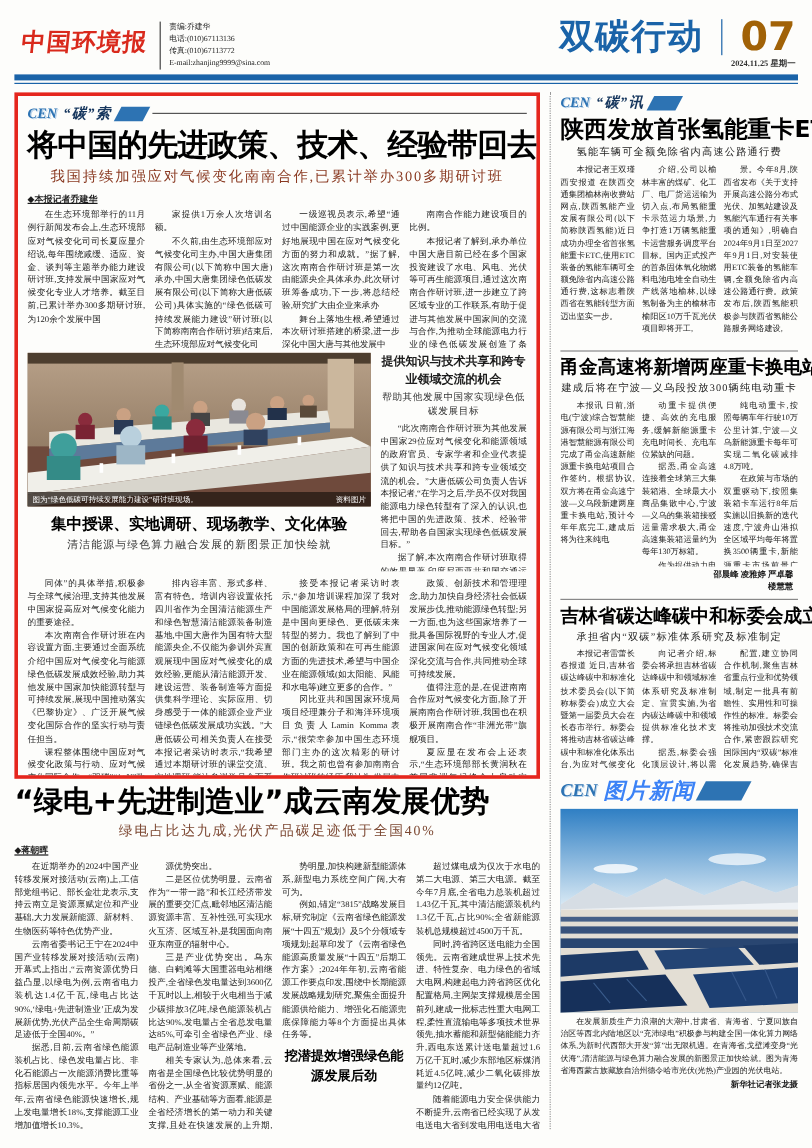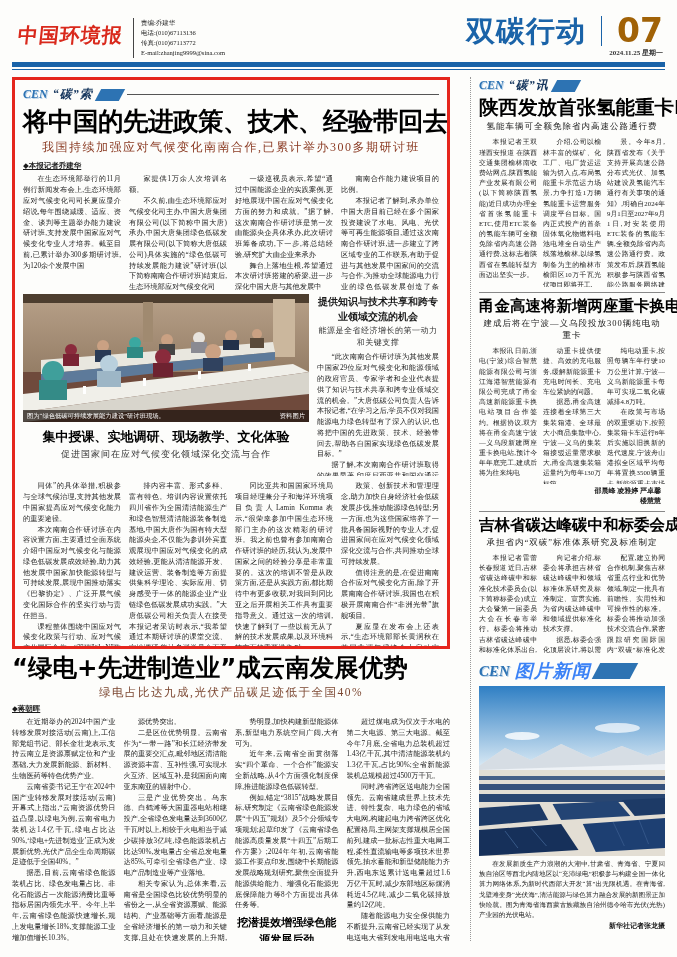--- a/index.html
+++ b/index.html
@@ -13,21 +13,21 @@
            line-height:1.55;color:#222;margin-top:2px;}
   .pageinfo{margin-left:auto;text-align:right;}
   .pi-top{display:flex;align-items:flex-end;justify-content:flex-end;gap:15px;}
   .section-title{color:#1a63a8;font-weight:bold;font-size:29px;line-height:1;letter-spacing:1px;}
   .pi-divider{width:1px;height:30px;background:#1a63a8;}
   .page-no{font-family:"DejaVu Sans",sans-serif;font-weight:bold;font-size:33px;line-height:.9;color:#a16207;}
   .date-line{font-size:7px;color:#333;margin-top:2px;font-weight:bold;}
   .band{height:5px;background:#1a63a8;margin:4px 12px 0 12px;}
   .band-thin{height:1px;background:#1a63a8;margin:2px 12px 0 12px;}
   
-  .main{display:flex;gap:20px;padding:7px 12px 0 12px;}
+  .main{display:flex;gap:8px;padding:7px 12px 0 12px;}
   .col-left{width:438px;flex:none;}
   .col-right{flex:1;border-left:1px dotted #999;padding-left:8px;min-width:0;}
   
   .badge-row{display:flex;align-items:center;gap:5px;margin-bottom:3px;}
   .cen{font-style:italic;font-weight:bold;color:#2d73b3;font-size:12px;text-shadow:1px 1px 0 #b9d3ea;
        font-family:"Liberation Serif",serif;}
   .badge-label{font-weight:bold;font-style:italic;font-size:12px;color:#17375e;letter-spacing:1px;}
   .badge-par{width:24px;height:12px;background:#2d73b3;transform:skewX(-28deg);}
   .badge-rule{flex:1;height:1px;background:#555;}
   .badge-big .cen{font-size:15px;}
@@ -190,43 +190,44 @@
                 <rect x="175" y="77" width="3" height="8" fill="#fff"></rect>
                   <rect x="225" y="70" width="3" height="7" fill="#fff"></rect>
               </svg>
               <div class="photo-cap">
                 <span>图为“绿色低碳可持续发展能力建设”研讨班现场。</span>
                 <span>资料图片</span>
               </div>
             </div>
             <div class="crosshead-block">
               <div class="crosshead">集中授课、实地调研、现场教学、文化体验</div>
-              <div class="crosshead-sub">促进国家间在应对气候变化领域深化交流与合作</div>
+              <div class="crosshead-sub">清洁能源与绿色算力融合发展的新图景正加快绘就</div>
             </div>
           </div>
           <div class="side-col">
             <div class="side-head">提供知识与技术共享和跨专业领域交流的机会</div>
-            <div class="side-sub">能源是全省经济增长的第一动力和关键支撑</div>
+            <div class="side-sub">帮助其他发展中国家实现绿色低碳发展目标</div>
             <div>
                 <p>“此次南南合作研讨班为其他发展中国家29位应对气候变化和能源领域的政府官员、专家学者和企业代表提供了知识与技术共享和跨专业领域交流的机会。”大唐低碳公司负责人告诉本报记者,“在学习之后,学员不仅对我国能源电力绿色转型有了深入的认识,也将把中国的先进政策、技术、经验带回去,帮助各自国家实现绿色低碳发展目标。”</p>
                 <p>据了解,本次南南合作研讨班取得的效果显著,印度尼西亚共和国交通运输部勿里洞省政府陆路交通设施及基础设施管理局Komsang Trisna Kanutria Putra在接受本报记者采访时表示,“此次培训对每个国家的可持续发展起着至关重要的作用。”</p>
               </div>
           </div>
         </div>
 
         <div class="cols row-d">
           <div>
               <p>同体”的具体举措,积极参与全球气候治理,支持其他发展中国家提高应对气候变化能力的重要途径。</p>
               <p>本次南南合作研讨班在内容设置方面,主要通过全面系统介绍中国应对气候变化与能源绿色低碳发展成效经验,助力其他发展中国家加快能源转型与可持续发展,展现中国推动落实《巴黎协定》、广泛开展气候变化国际合作的坚实行动与责任担当。</p>
               <p>课程整体围绕中国应对气候变化政策与行动、应对气候变化国际合作、“双碳”“1+N”政策体系及目标进程、适应气候变化、绿色低碳安全高效的能源体系构建等相关内容展开,以“绿色低碳可持续发展”为主题,分为政策篇、能源篇、适应篇、文化篇四个篇章,授课形式包括集中授课、实地调研、现场教学、文化体验等。</p>
             </div>
           <div>
               <p>排内容丰富、形式多样、富有特色。培训内容设置依托四川省作为全国清洁能源生产和绿色智慧清洁能源装备制造基地,中国大唐作为国有特大型能源央企,不仅能为参训外宾直观展现中国应对气候变化的成效经验,更能从清洁能源开发、建设运营、装备制造等方面提供集科学理论、实际应用、切身感受于一体的能源企业产业链绿色低碳发展成功实践。”大唐低碳公司相关负责人在接受本报记者采访时表示,“我希望通过本期研讨班的课堂交流、实地调研,能让参训学员全面系统地了解中国应对气候变化的政策与行动,体验中国在能源绿色低碳转型方面的实践成效,促进并加强我国与其他发展中国家在绿色低碳可持续发展领域务实合作,形成共同推动全球绿色低碳可持续发展的良好局面。”</p>
             </div>
           <div>
+              <p>接受本报记者采访时表示,“参加培训课程加深了我对中国能源发展格局的理解,特别是中国向更绿色、更低碳未来转型的努力。我也了解到了中国的创新政策和在可再生能源方面的先进技术,希望与中国企业在能源领域(如太阳能、风能和水电等)建立更多的合作。”</p>
               <p>冈比亚共和国国家环境局项目经理兼分子和海洋环境项目负责人Lamin Komma表示,“很荣幸参加中国生态环境部门主办的这次精彩的研讨班。我之前也曾有参加南南合作研讨班的经历,我认为,发展中国家之间的经验分享是非常重要的。这次的培训不管是从政策方面,还是从实践方面,都比期待中有更多收获,对我回到冈比亚之后开展相关工作具有重要指导意义。通过这一次的培训,快速了解到了一些以前无从了解的技术发展成果,以及环境科技方面的重要进步,对一</p>
             </div>
           <div>
               <p>政策、创新技术和管理理念,助力加快自身经济社会低碳发展步伐,推动能源绿色转型;另一方面,也为这些国家培养了一批具备国际视野的专业人才,促进国家间在应对气候变化领域深化交流与合作,共同推动全球可持续发展。</p>
               <p>值得注意的是,在促进南南合作应对气候变化方面,除了开展南南合作研讨班,我国也在积极开展南南合作“非洲光带”旗舰项目。</p>
               <p>夏应显在发布会上还表示,“生态环境部部长黄润秋在首届非洲气候峰会上启动实施‘非洲光带’旗舰项目,将帮助5万户左右非洲地区无电贫困家庭解决用电照明问题,助力非洲绿色低碳发展。截至目前,我们已顺利推动与5个非洲国家签署‘非洲光带’合作文件,预计将帮助解决近3万户非洲无电家庭照明用电问题。”</p>
             </div>
         </div>
       </div>
 
@@ -245,21 +246,20 @@
           </div>
           <div>
               <p>源优势突出。</p>
               <p>二是区位优势明显。云南省作为“一带一路”和长江经济带发展的重要交汇点,毗邻地区清洁能源资源丰富、互补性强,可实现水火互济、区域互补,是我国面向南亚东南亚的辐射中心。</p>
               <p>三是产业优势突出。乌东德、白鹤滩等大国重器电站相继投产,全省绿色发电量达到3600亿千瓦时以上,相较于火电相当于减少碳排放3亿吨,绿色能源装机占比达90%,发电量占全省总发电量达85%,可牵引全省绿色产业、绿电产品制造业等产业落地。</p>
               <p>相关专家认为,总体来看,云南省是全国绿色比较优势明显的省份之一,从全省资源禀赋、能源结构、产业基础等方面看,能源是全省经济增长的第一动力和关键支撑,且处在快速发展的上升期,打造绿色能源强省基础牢固,可持续发展动力强劲,进而</p>
             </div>
           <div>
             <div>
                 <p>势明显,加快构建新型能源体系,新型电力系统空间广阔,大有可为。</p>
-                <p>近年来,云南省全面贯彻落实“四个革命、一个合作”能源安全新战略,从4个方面强化制度保障,推进能源绿色低碳转型。</p>
                 <p>例如,锚定“3815”战略发展目标,研究制定《云南省绿色能源发展“十四五”规划》及5个分领域专项规划;起草印发了《云南省绿色能源高质量发展“十四五”后期工作方案》;2024年年初,云南省能源工作要点印发,围绕中长期能源发展战略规划研究,聚焦全面提升能源供给能力、增强化石能源兜底保障能力等8个方面提出具体任务等。</p>
               </div>
             <div class="inner-crosshead">挖潜提效增强绿色能源发展后劲</div>
           </div>
           <div>
               <p>超过煤电成为仅次于水电的第二大电源、第三大电源。截至今年7月底,全省电力总装机超过1.43亿千瓦,其中清洁能源装机约1.3亿千瓦,占比90%;全省新能源装机总规模超过4500万千瓦。</p>
               <p>同时,跨省跨区送电能力全国领先。云南省建成世界上技术先进、特性复杂、电力绿色的省域大电网,构建起电力跨省跨区优化配置格局,主网架支撑规模居全国前列,建成一批标志性重大电网工程,柔性直流输电等多项技术世界领先,抽水蓄能和新型储能能力齐升,西电东送累计送电量超过1.6万亿千瓦时,减少东部地区标煤消耗近4.5亿吨,减少二氧化碳排放量约12亿吨。</p>
               <p>随着能源电力安全保供能力不断提升,云南省已经实现了从发电送电大省到发电用电送电大省的转</p>
             </div>
         </div>

